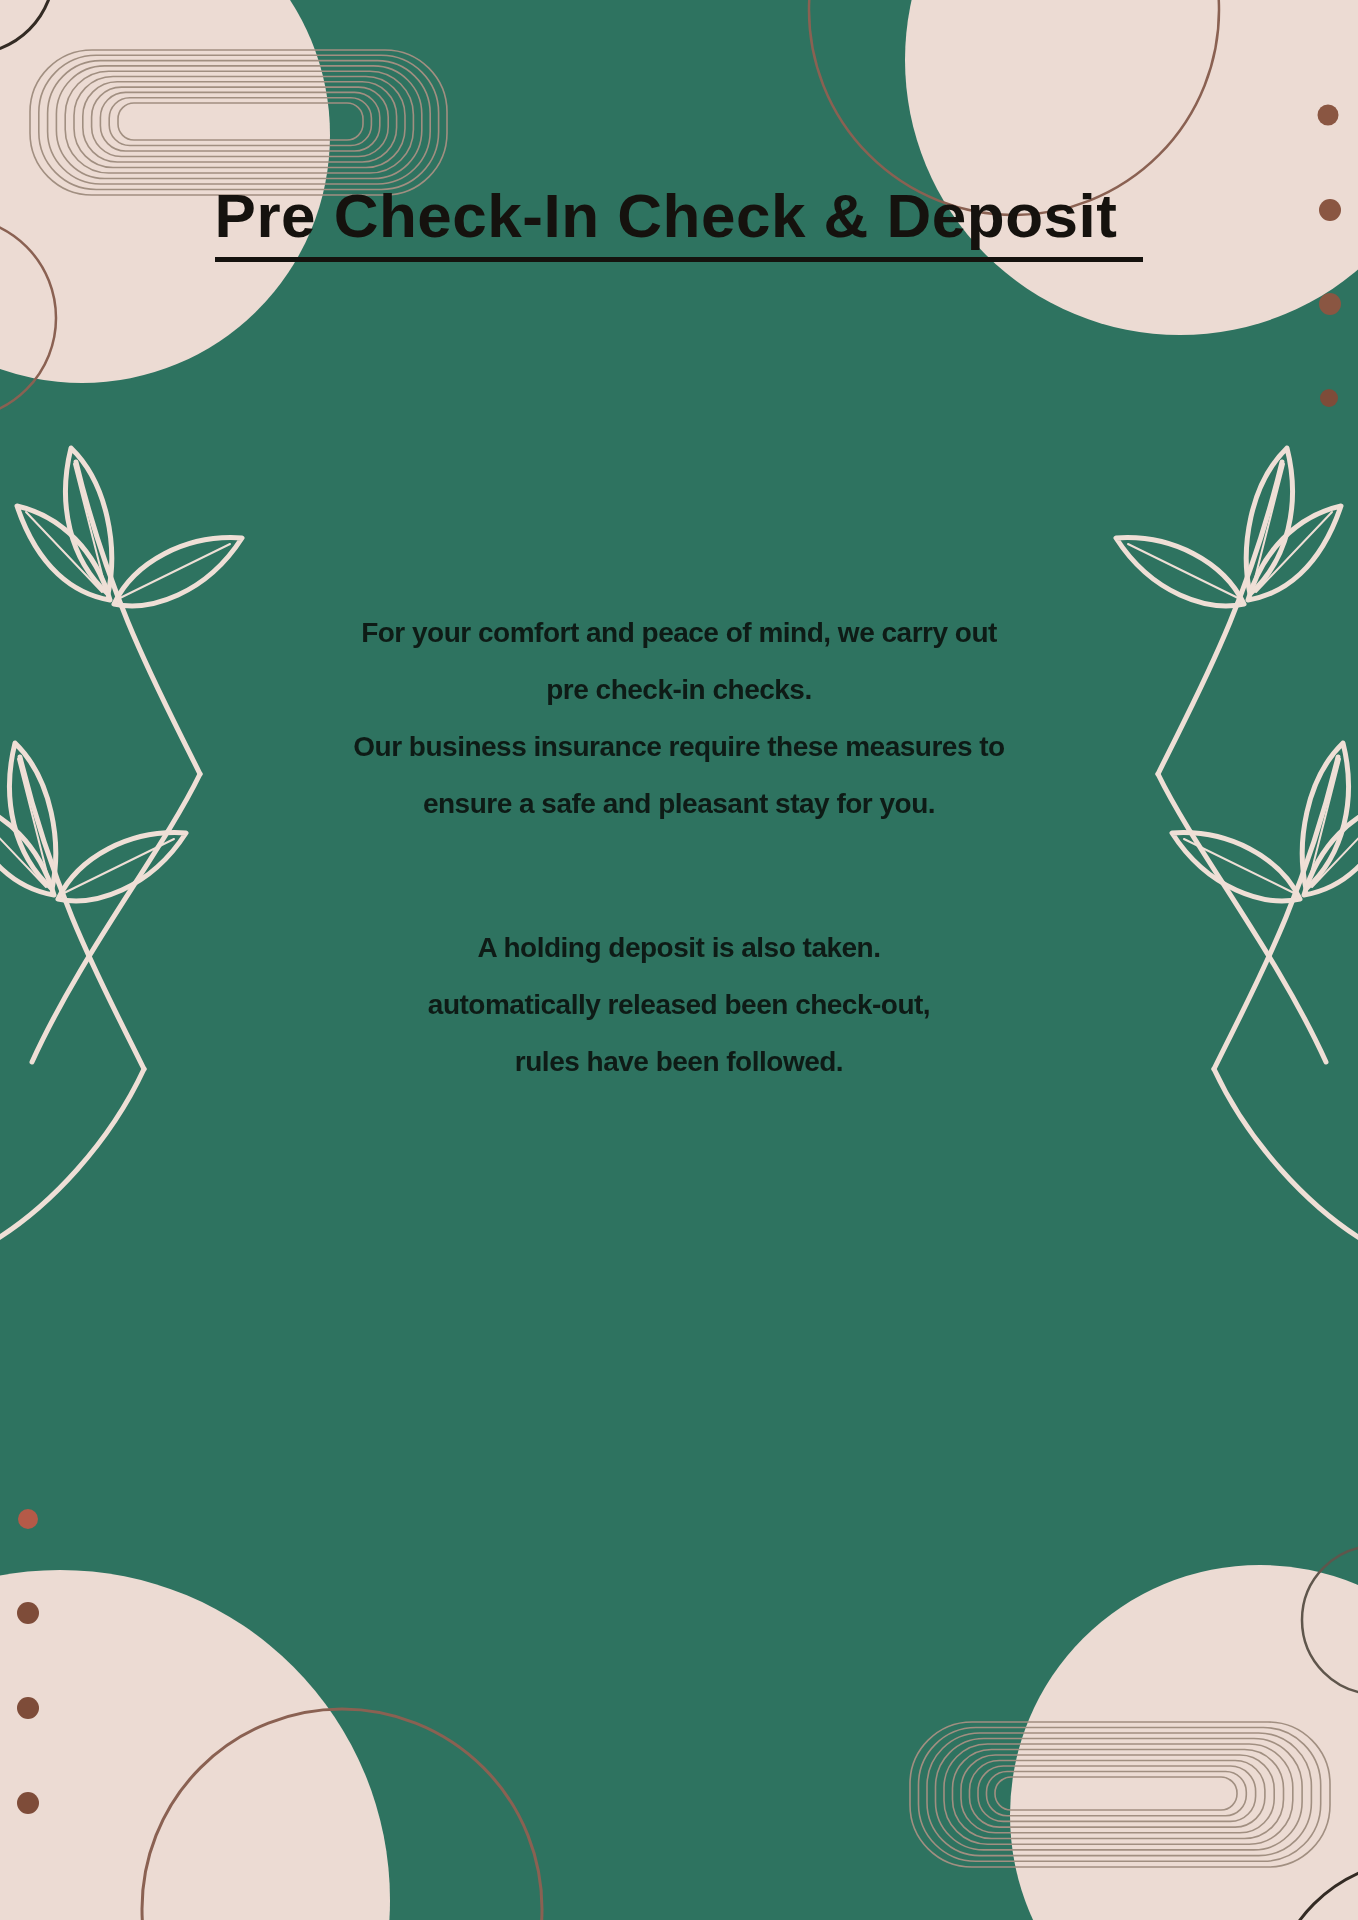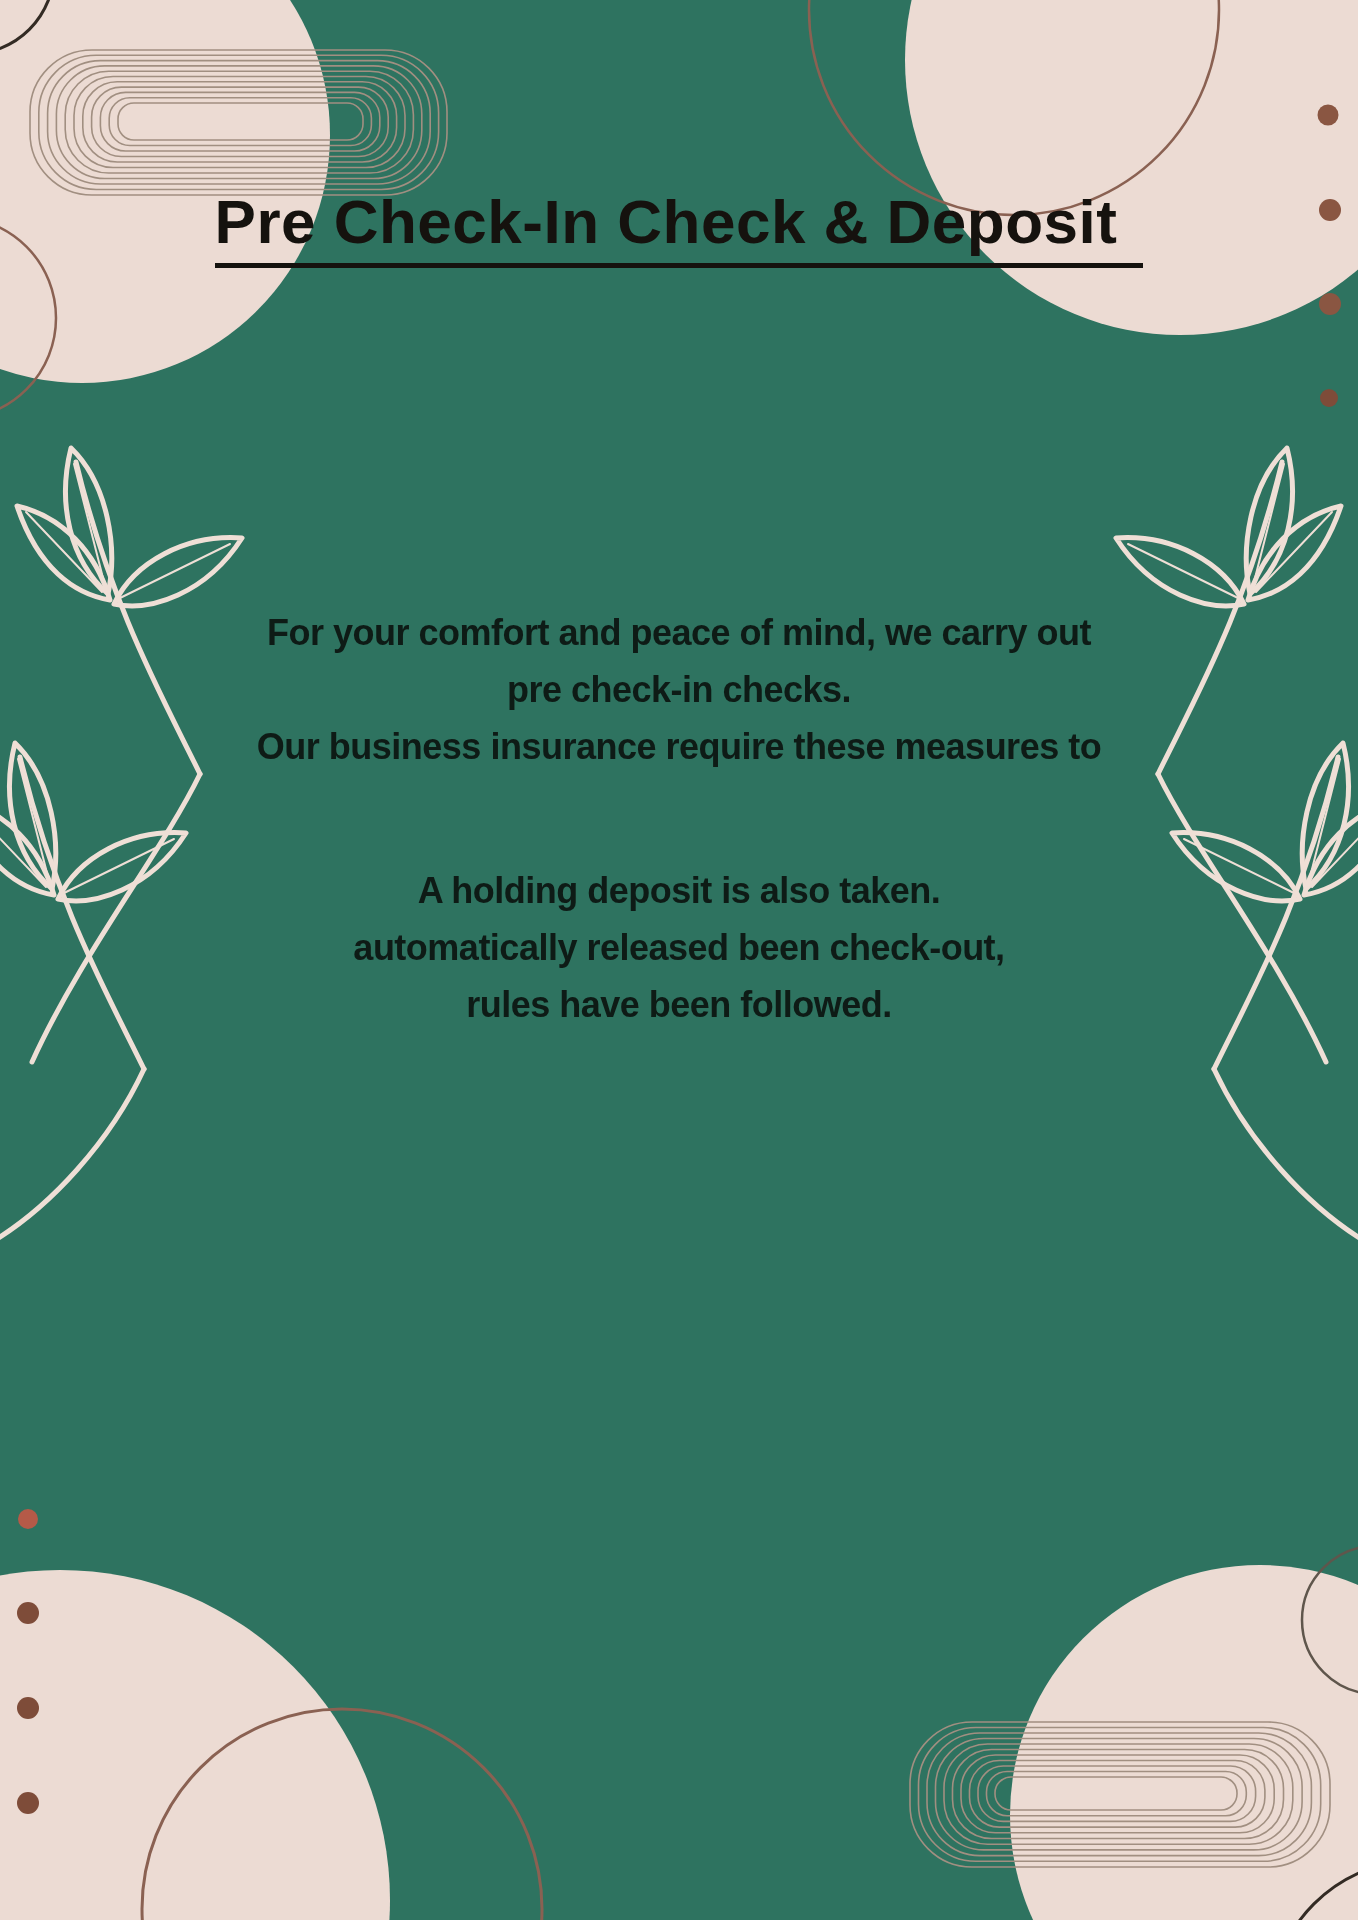--- a/index.html
+++ b/index.html
@@ -31,37 +31,37 @@
   .ol-dark{fill:none;stroke:var(--dark-outline);stroke-width:3px;}
   .ol-gray{fill:none;stroke:var(--gray-outline);stroke-width:2.5px;}
   .rr rect{fill:none;stroke:var(--line-tan);stroke-width:1.6px;}
   .dot-rust{fill:var(--dot-rust);}
   .dot-brown{fill:var(--dot-brown);}
   .dot-red{fill:var(--dot-red);}
   .leaf,.stem{fill:none;stroke:var(--leaf-cream);stroke-width:5px;stroke-linecap:round;stroke-linejoin:round;}
   .vein{fill:none;stroke:var(--leaf-cream);stroke-width:2px;stroke-linecap:round;}
 
   .title-wrap{
-    position:absolute;left:0;right:0;top:186px;
+    position:absolute;left:0;right:0;top:180px;
     text-align:center;z-index:3;
   }
   .page-title{
     display:inline-block;
     font-size:62px;font-weight:bold;letter-spacing:0.5px;
     color:var(--title-color);
     border-bottom:5px solid var(--title-color);
     padding:0 26px 6px 0;
     white-space:nowrap;
   }
   .body-wrap{
     position:absolute;left:0;right:0;top:604px;
     text-align:center;z-index:3;
   }
   .body-line{
-    font-size:36px;font-weight:bold;letter-spacing:-0.5px;
+    font-size:28px;font-weight:bold;letter-spacing:-0.5px;
     color:var(--body-color);
     height:57px;line-height:57px;white-space:nowrap;
   }
   .para-gap{margin-top:87px;}
 </style>
 </head>
 <body>
 
 <svg class="deco-svg" viewBox="0 0 1358 1920" xmlns="http://www.w3.org/2000/svg">
   <defs>
@@ -144,16 +144,17 @@
 </svg>
 
 <div class="title-wrap">
   <span class="page-title">Pre Check-In Check &amp; Deposit</span>
 </div>
 
 <div class="body-wrap">
   <div class="body-line">For your comfort and peace of mind, we carry out</div>
   <div class="body-line">pre check-in checks.</div>
   <div class="body-line">Our business insurance require these measures to</div>
+  <div class="body-line">ensure a safe and pleasant stay for you.</div>
   <div class="body-line para-gap">A holding deposit is also taken.</div>
   <div class="body-line">automatically released been check-out,</div>
   <div class="body-line">rules have been followed.</div>
 </div>
 
 </body></html>

